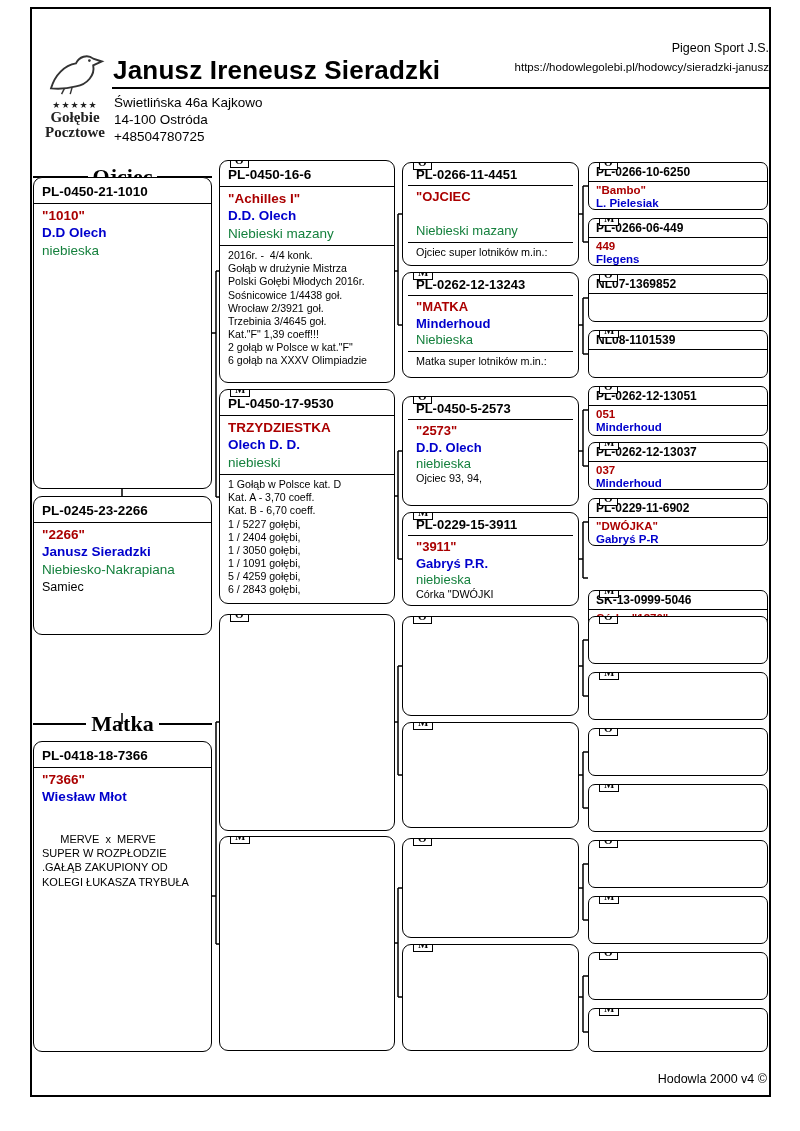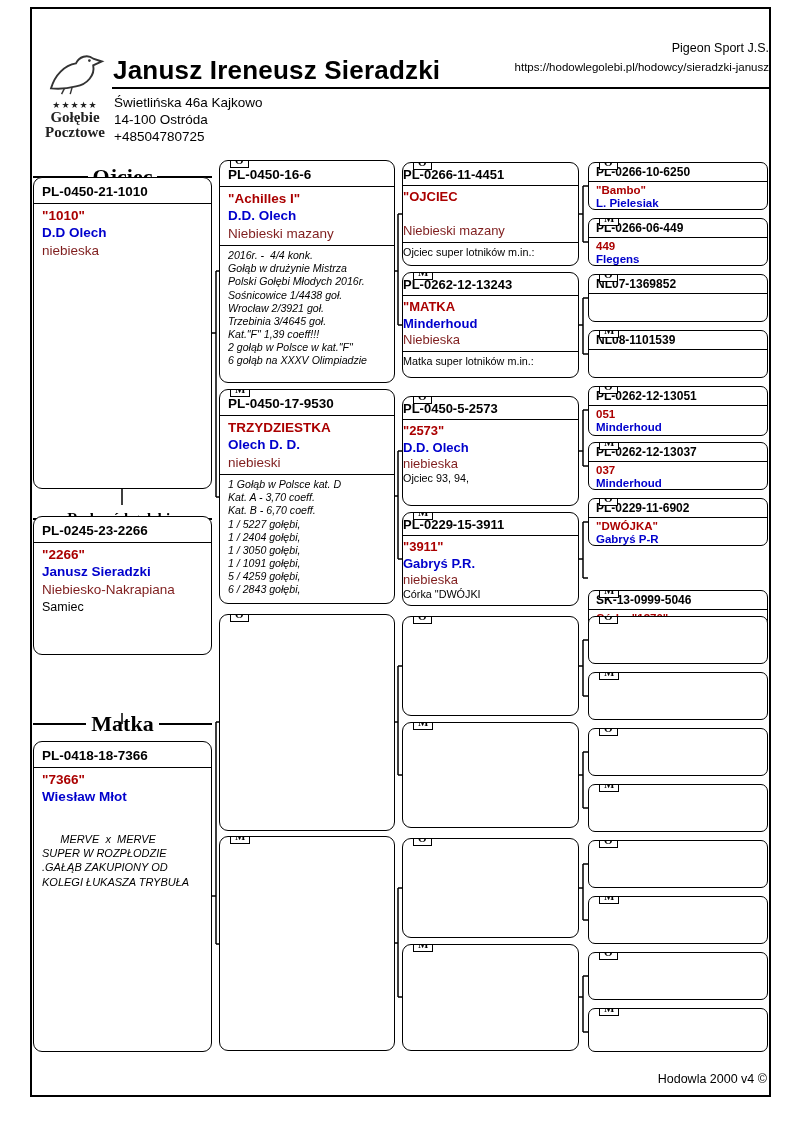--- a/index.html
+++ b/index.html
@@ -24,34 +24,34 @@
               font-family:"Liberation Serif", serif; font-weight:bold; }
   .sec-head .hrule { flex:1; border-top:2px solid #000; }
   .h-big { font-size:22px; }
   .h-small { font-size:15px; }
 
   
   .bbox { position:absolute; background:#fff; border:1.5px solid #000; border-radius:9px;
           padding:5px 8px; overflow:hidden; font-size:13.5px; line-height:1.3; }
   .c1 { left:33px;  width:179px; }
   .c2 { left:219px; width:176px; }
-  .c3 { left:402px; width:177px; font-size:13px; padding:4px 0; line-height:1.25; }
+  .c3 { left:402px; width:177px; font-size:13px; padding:4px 13px; line-height:1.25; }
   .c4 { left:588px; width:180px; font-size:11.5px; padding:3px 7px; line-height:1.15; border-radius:7px; }
   .om { position:absolute; top:-9px; left:10px; background:#fff; border:1.2px solid #000;
         padding:0 4px; font:bold 11px "Liberation Serif", serif; line-height:14px; }
   .ring { font-weight:bold; color:#000; border-bottom:1.5px solid #000;
           margin:0 -8px 3px; padding:0 8px 2px; font-size:13.5px; }
   .c3 .ring { font-size:13px; }
   .c4 .ring { margin:0 -7px 2px; padding:0 7px 1px; font-size:12px; border-bottom-width:1.2px; }
   .name { font-weight:bold; color:#aa0000; }
   .owner { font-weight:bold; color:#0000cc; }
-  .colorline { color:#7f1d1d; }
+  .colorline { color:#15803d; }
   .sex { color:#000; font-size:12.5px; margin-top:1px; }
   .frule { border-top:1.5px solid #000; margin:3px -8px; }
-  .notes { font-size:10.6px; color:#000; white-space:pre-wrap; line-height:1.24;font-style:italic; }
+  .notes { font-size:10.6px; color:#000; white-space:pre-wrap; line-height:1.24; }
   .note1 { font-size:10.8px; color:#000; }
   .mother-notes { margin-top:26px; font-size:11px; line-height:1.3; }
   .gap { min-height:17px; }
 </style>
 </head>
 <body>
 
 <div class="page">
   <div class="frame"></div>
 
@@ -109,21 +109,21 @@
       <span>Matka</span>
       <span class="hrule"></span>
   </div>
 
   <div class="bbox c1" style="top:177px; height:312px;">
     <div class="ring">PL-0450-21-1010</div>
     <div class="name">"1010"</div>
     <div class="owner">D.D Olech</div>
     <div class="colorline">niebieska</div>
   </div>
-  <div class="bbox c1" style="top:516px; height:139px;">
+  <div class="bbox c1" style="top:496px; height:139px;">
     <div class="ring">PL-0245-23-2266</div>
     <div class="name">"2266"</div>
     <div class="owner">Janusz Sieradzki</div>
     <div class="colorline">Niebiesko-Nakrapiana</div>
     <div class="sex">Samiec</div>
   </div>
   <div class="bbox c1" style="top:741px; height:311px;">
     <div class="ring">PL-0418-18-7366</div>
     <div class="name">"7366"</div>
     <div class="owner">Wiesław Młot</div>

